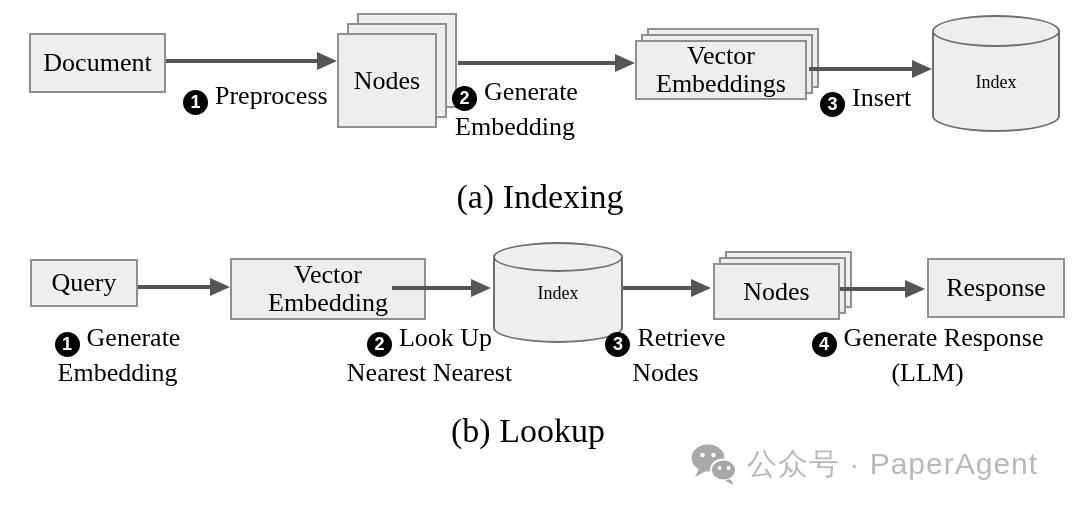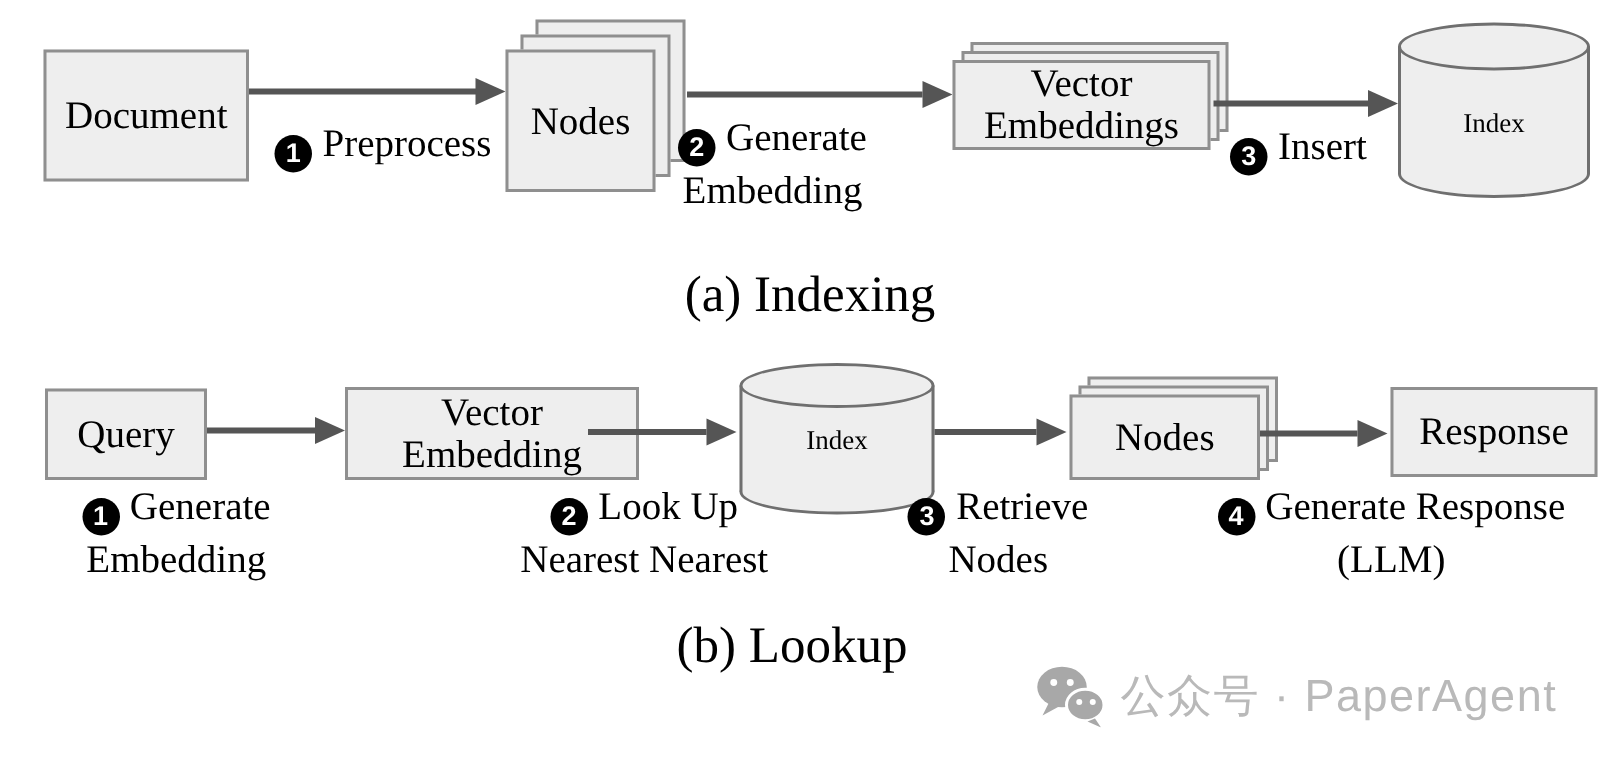--- a/index.html
+++ b/index.html
@@ -6,22 +6,22 @@
   #fig{
     position:relative;width:1080px;height:511px;background:#ffffff;
     font-family:"Liberation Serif",serif;color:#000;overflow:hidden;
   }
   
   .pbox,.sheet{
     position:absolute;box-sizing:border-box;background:#eeeeee;border:2px solid #8f8f8f;
     display:flex;align-items:center;justify-content:center;text-align:center;
     font-size:26px;line-height:28px;
   }
-  .box-document{left:29px;top:33px;width:137px;height:88px;}
-  .box-query{left:30px;top:259px;width:108px;height:61px;}
+  .box-document{left:29px;top:33px;width:137px;height:60px;}
+  .box-query{left:30px;top:259px;width:108px;height:48px;}
   .box-ve-b{left:230px;top:258px;width:196px;height:62px;}
   .box-response{left:927px;top:258px;width:138px;height:60px;}
   
   .stack{position:absolute;left:0;top:0;}
   .st-an{width:100px;height:95px;}
   .st-an.s1{left:357px;top:13px;} .st-an.s2{left:347px;top:23px;} .st-an.s3{left:337px;top:33px;}
   .st-ae{width:172px;height:60px;}
   .st-ae.s1{left:647px;top:28px;} .st-ae.s2{left:641px;top:34px;} .st-ae.s3{left:635px;top:40px;}
   .st-bn{width:127px;height:57px;}
   .st-bn.s1{left:725px;top:251px;} .st-bn.s2{left:719px;top:257px;} .st-bn.s3{left:713px;top:263px;}

